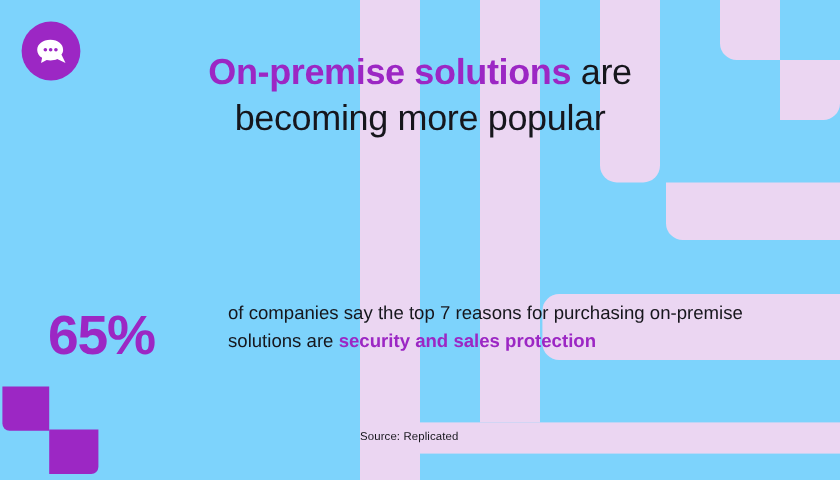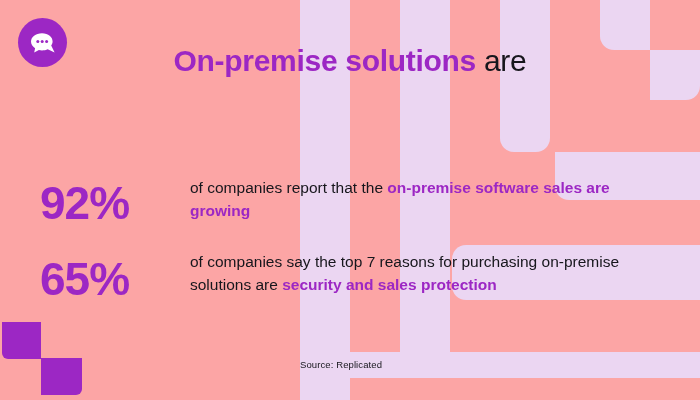--- a/index.html
+++ b/index.html
@@ -10,21 +10,21 @@
     width: 700px;
     height: 400px;
     overflow: hidden;
     font-family: "Liberation Sans", sans-serif;
     background: #ffffff;
   }
   #infographic {
     position: relative;
     width: 700px;
     height: 400px;
-    background: #fca5a5;
+    background: #7dd3fc;
     overflow: hidden;
   }
 
   
   .deco-layer {
     position: absolute;
     left: 0;
     top: 0;
     width: 700px;
     height: 400px;
@@ -153,28 +153,23 @@
           <path d="M13 2.2 C6.6 2.2 2 5.9 2 10.6 C2 13.3 3.6 15.7 6.1 17.2 L5.2 21.6 L9.9 19.1 C10.9 19.3 11.9 19.4 13 19.4 C15.1 19.4 17.1 19 18.7 18.2 L25.6 21.5 L22.2 14.4 C23.1 13.3 23.6 12 23.6 10.6 C23.6 5.9 19.4 2.2 13 2.2 Z" fill="#ffffff"></path>
           <circle cx="8.8" cy="10.5" r="1.5" fill="#9C27C4"></circle>
           <circle cx="13.2" cy="10.5" r="1.5" fill="#9C27C4"></circle>
           <circle cx="17.6" cy="10.5" r="1.5" fill="#9C27C4"></circle>
         </svg>
       </span>
     </div>
 
     <div class="headline">
       <span class="accent">On-premise solutions</span><span class="plain"> are</span><br>
+      <span class="plain">becoming more popular</span>
     </div>
 
-    <div class="stat-row row-1">
-      <div class="stat-value">92%</div>
-      <div class="stat-text">
-        <span>of companies report that the </span><span class="em">on-premise software sales are growing</span>
-      </div>
-    </div>
 
     <div class="stat-row row-2">
       <div class="stat-value">65%</div>
       <div class="stat-text">
         <span>of companies say the top 7 reasons for purchasing on-premise solutions are </span><span class="em">security and sales protection</span>
       </div>
     </div>
 
     <div class="source">Source: Replicated</div>
 

